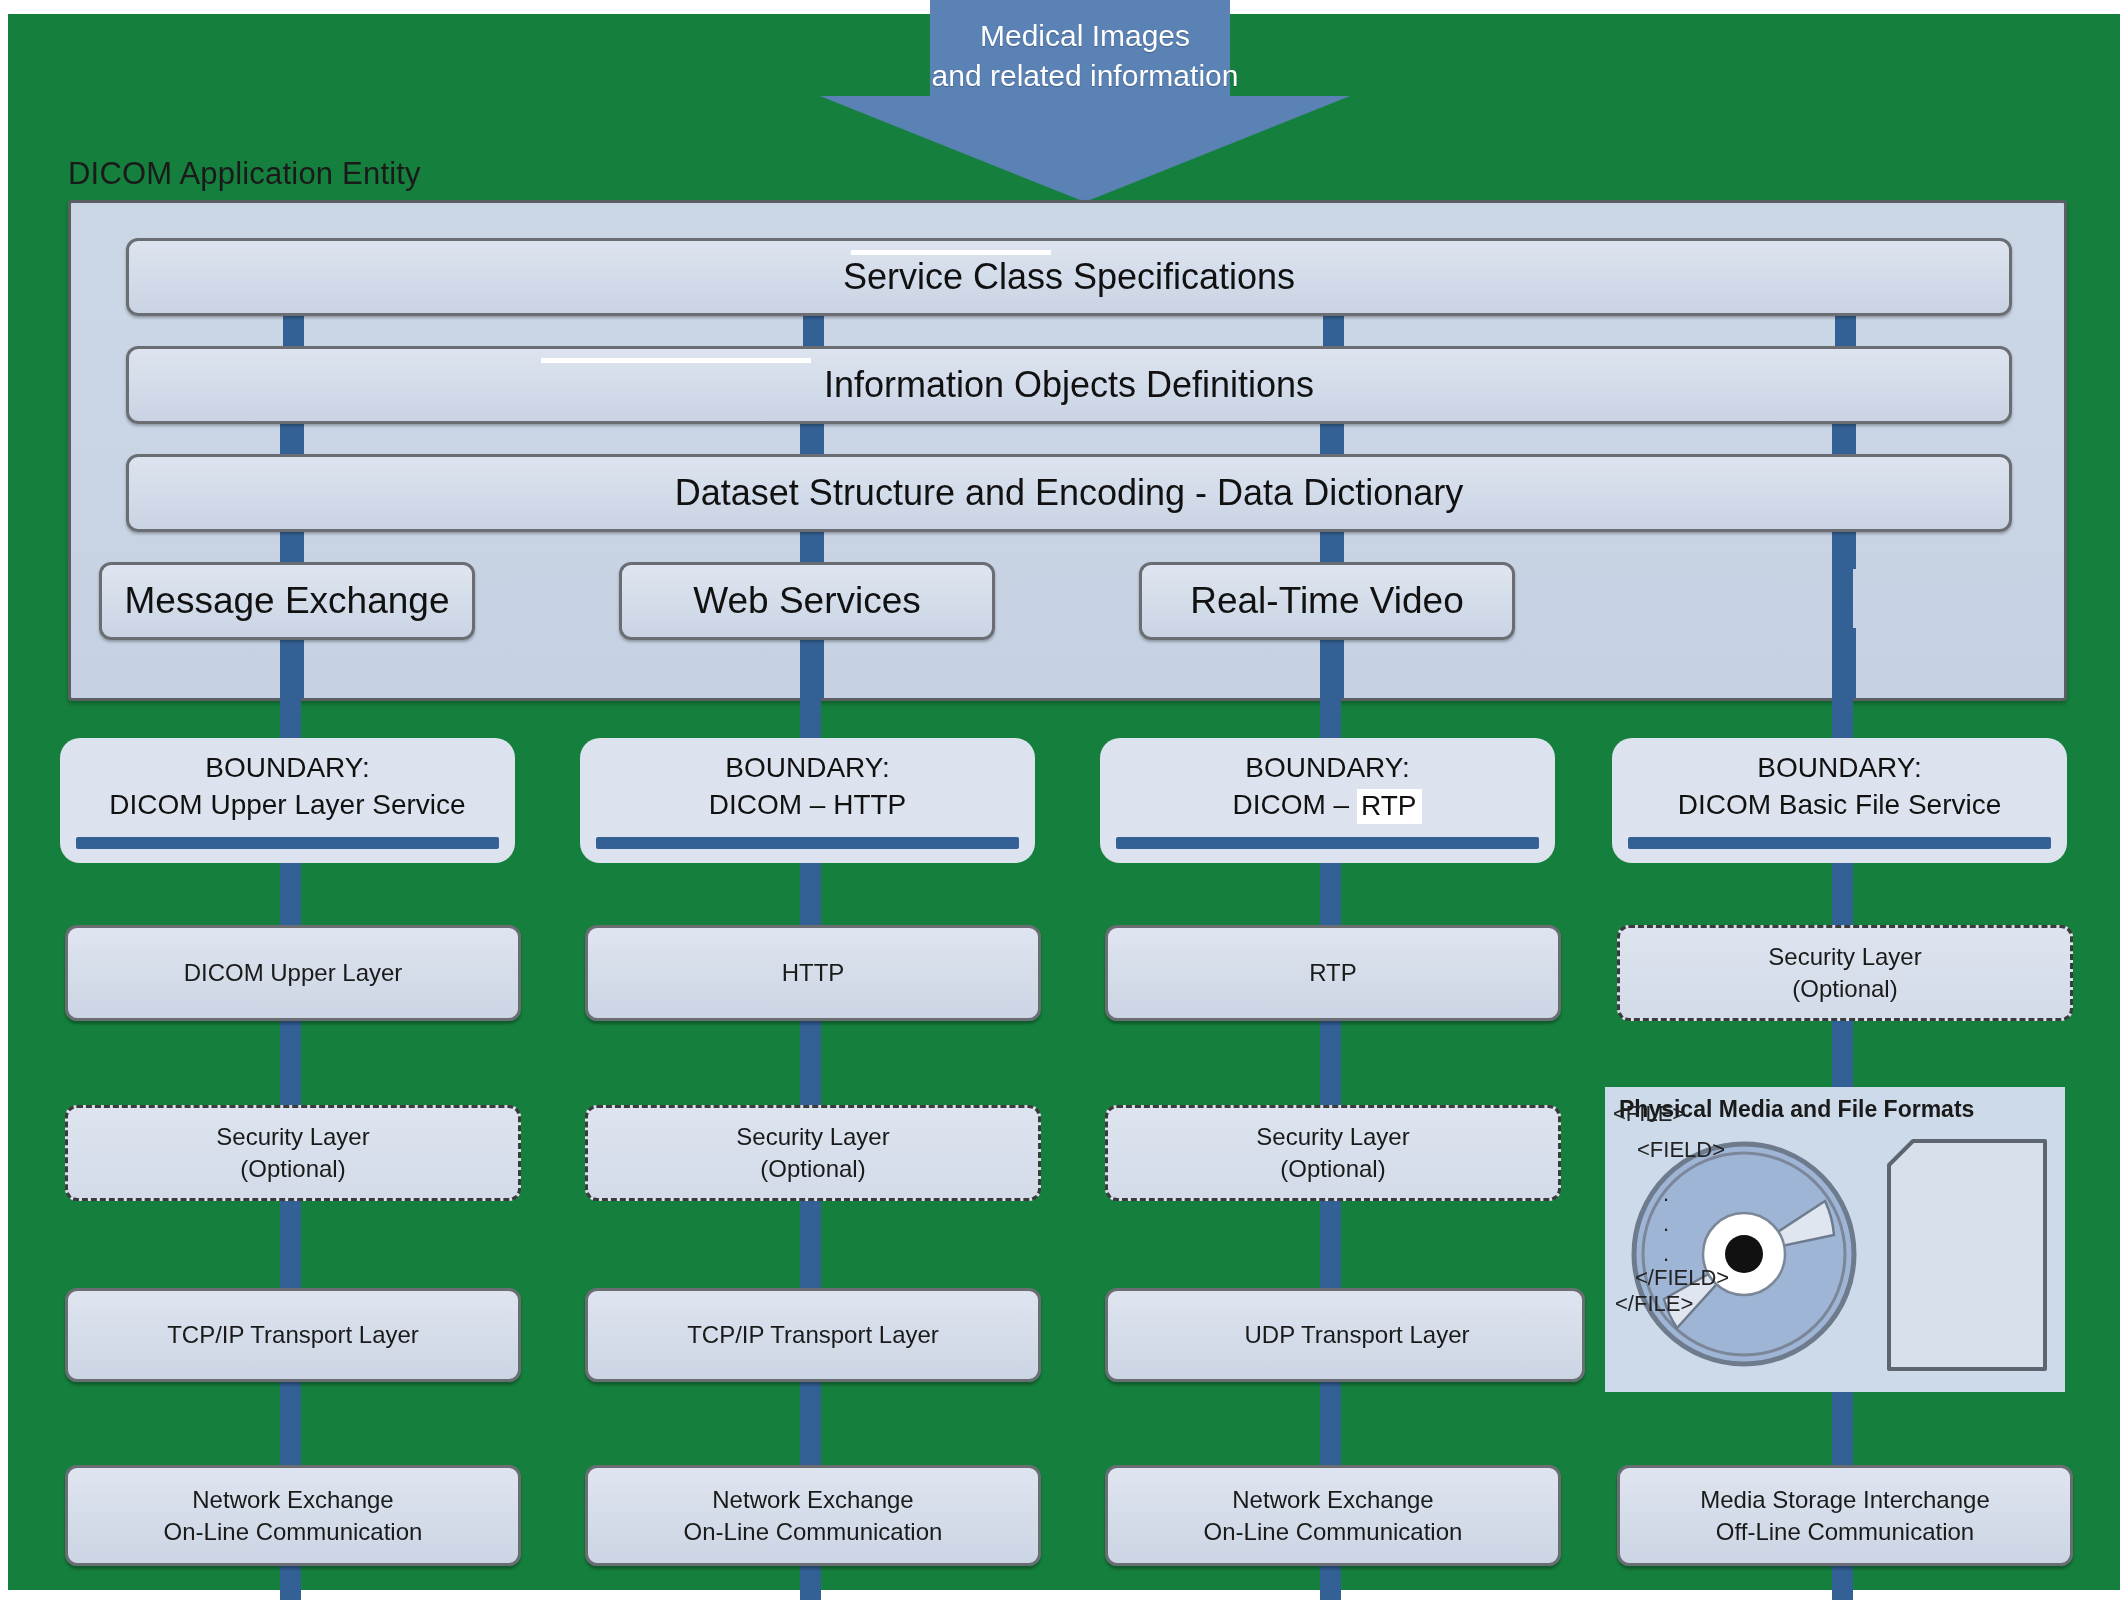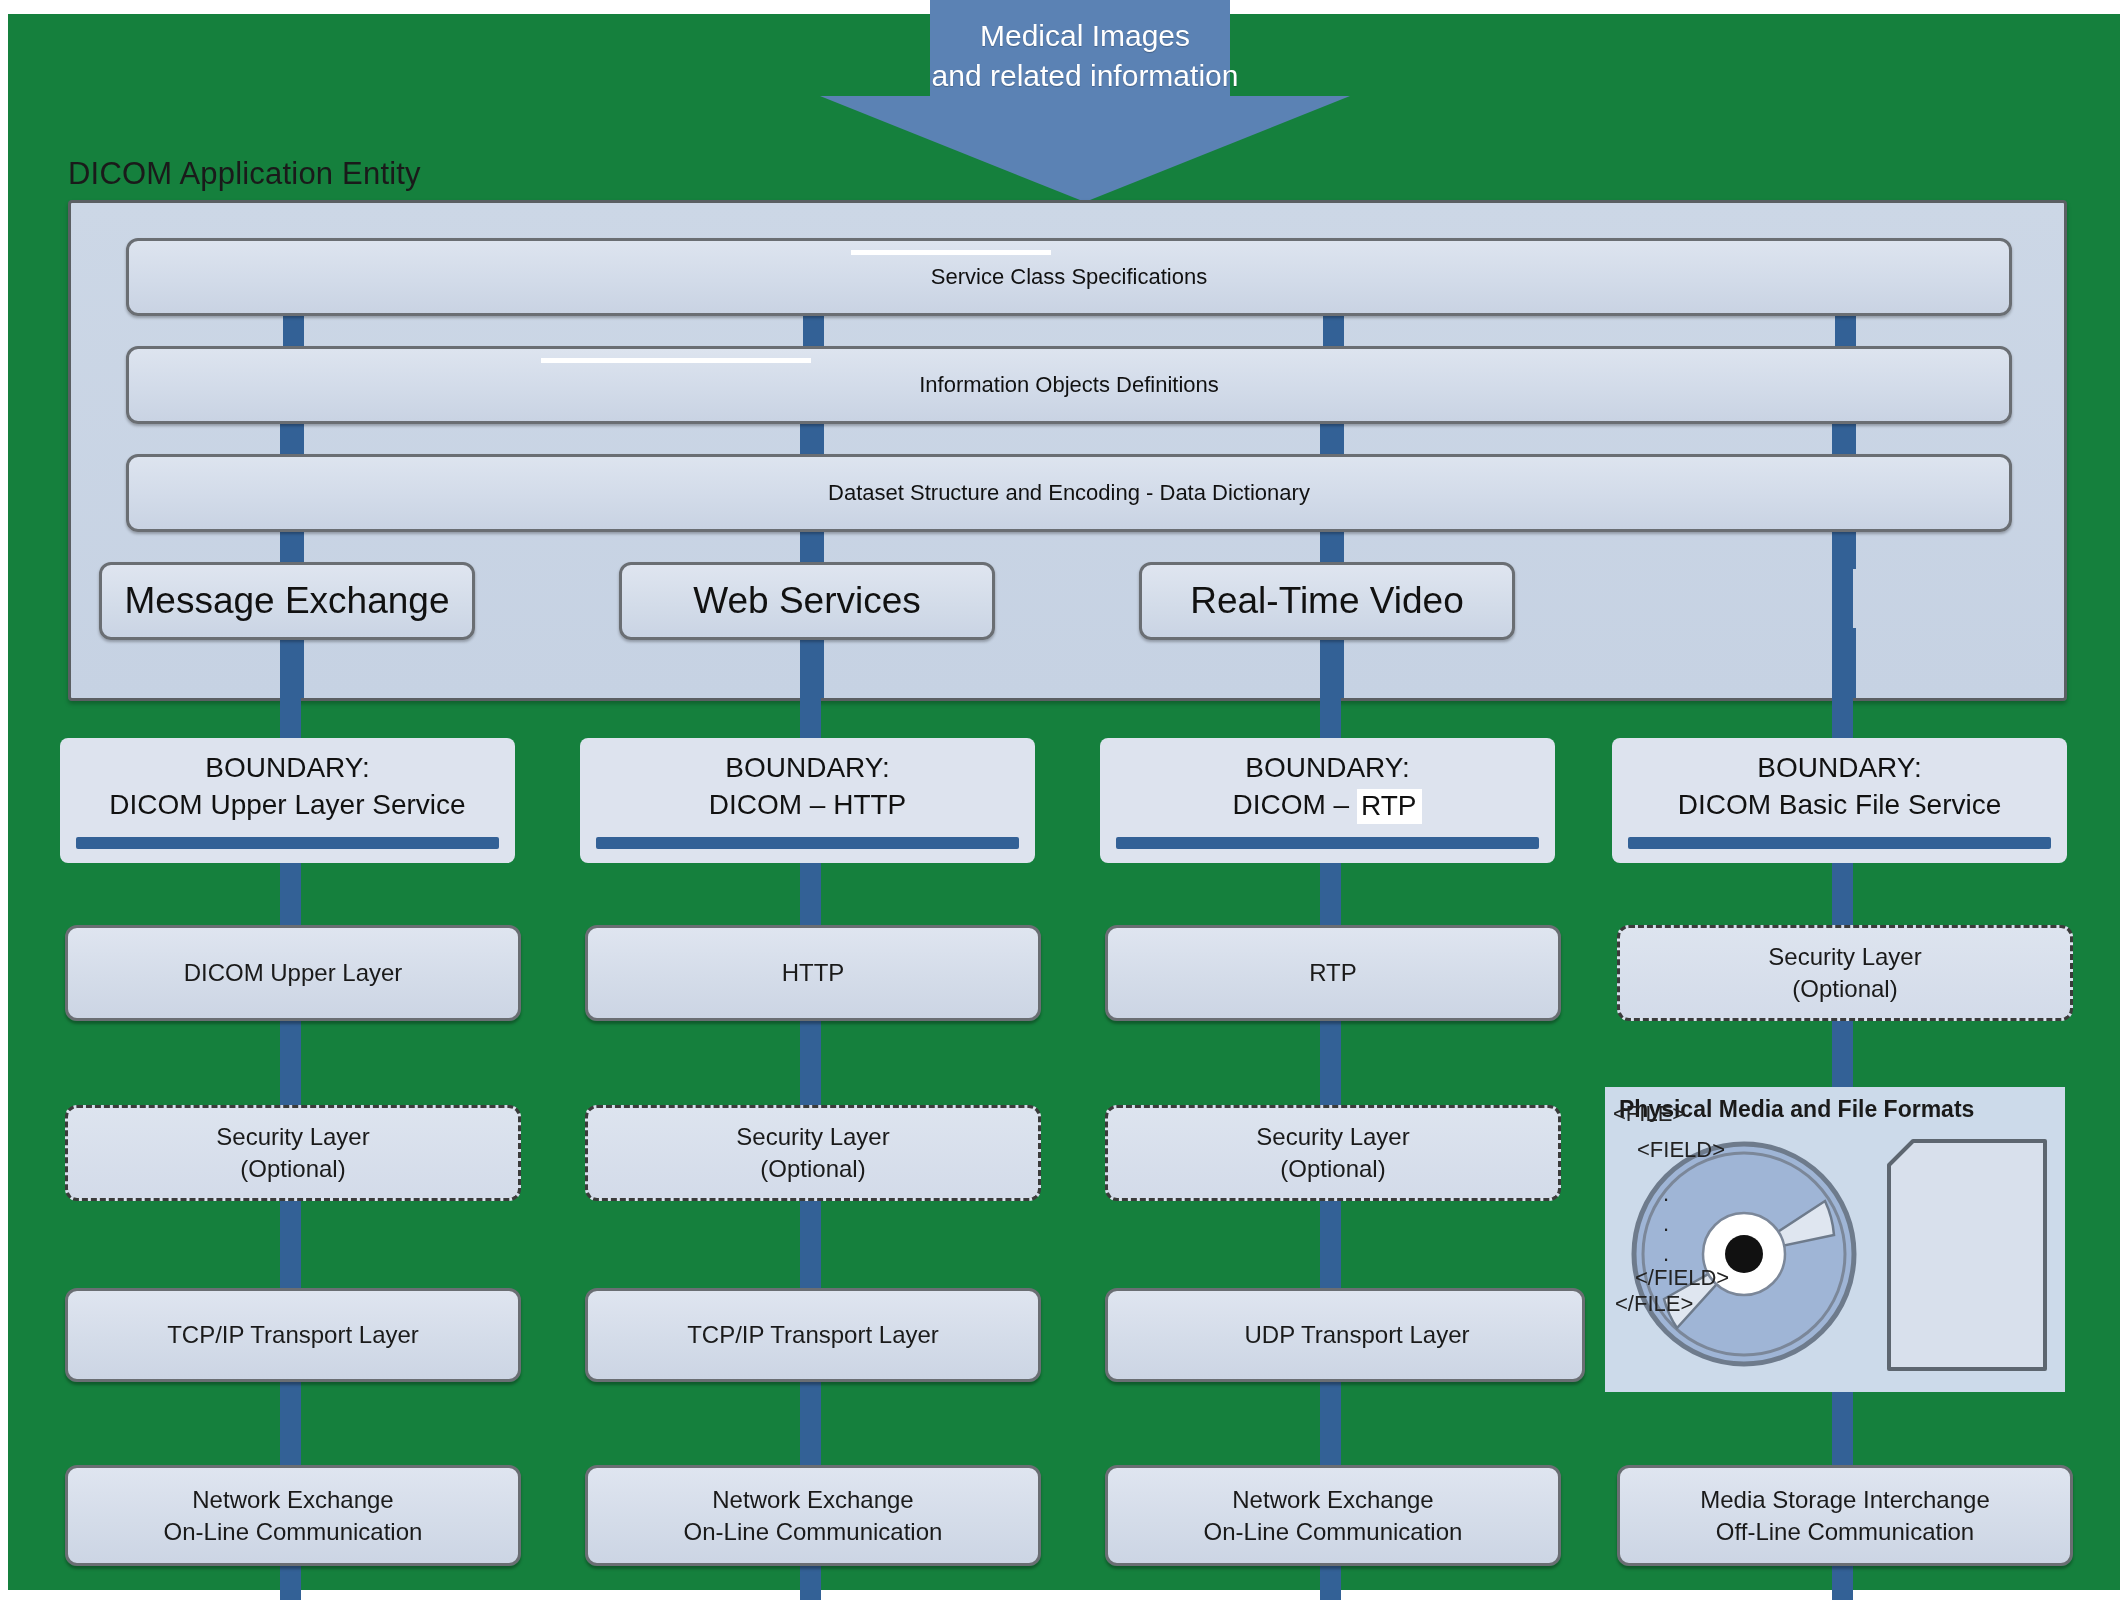--- a/index.html
+++ b/index.html
@@ -46,21 +46,21 @@
     border:3px solid #5b5f63;border-radius:4px;
     box-shadow:0 3px 4px rgba(0,0,0,.25);
   }
 
   .bar{
     position:absolute;height:72px;left:55px;width:1880px;
     background:linear-gradient(180deg,#dde4ef 0%,#d2dbe9 55%,#c9d3e3 100%);
     border:3px solid #6a6e73;border-radius:12px;
     box-shadow:0 2px 3px rgba(0,0,0,.28);
     display:flex;align-items:center;justify-content:center;
-    font-size:22px;color:#111;z-index:4;
+    font-size:36px;color:#111;z-index:4;
   }
   .bar.b1{top:35px;}
   .bar.b2{top:143px;}
   .bar.b3{top:251px;}
 
   .svcbox{
     position:absolute;top:359px;height:72px;
     background:linear-gradient(180deg,#dfe5f0 0%,#d3dce9 55%,#cad4e4 100%);
     border:3px solid #6a6e73;border-radius:12px;
     box-shadow:0 2px 3px rgba(0,0,0,.28);
@@ -70,21 +70,21 @@
 
   
   .ae-conn{position:absolute;width:21px;background:#336196;z-index:2;}
 
   
   .vconn{position:absolute;width:21px;background:#336196;z-index:1;}
 
   
   .bbox{
     position:absolute;top:738px;height:125px;
-    background:#dde3ee;border-radius:8px;z-index:3;
+    background:#dde3ee;border-radius:20px;z-index:3;
     color:#111;text-align:center;
   }
   .bbox .l1{font-size:28px;line-height:36px;padding-top:12px;}
   .bbox .l2{font-size:28px;line-height:38px;position:relative;}
   .bbox .rule{
     position:absolute;left:16px;right:16px;bottom:14px;height:12px;
     background:#336196;border-radius:2px;
   }
   .hl{
     background:#ffffff;padding:1px 6px 3px 4px;position:relative;top:1px;

